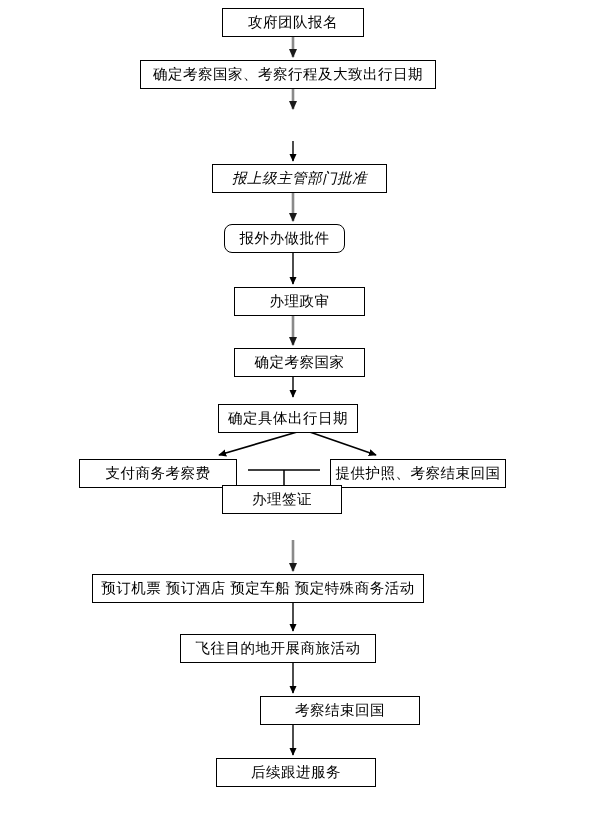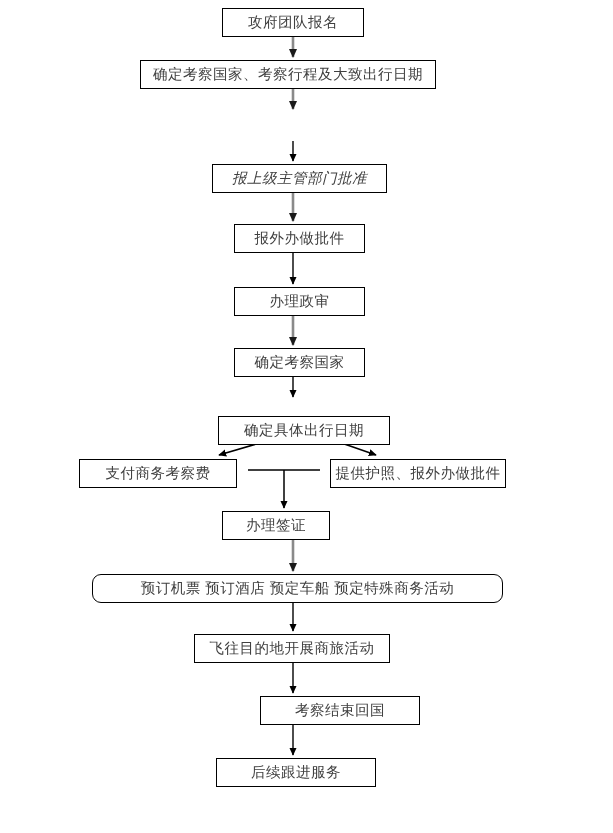--- a/index.html
+++ b/index.html
@@ -17,21 +17,21 @@
     position: relative;
     width: 613px;
     height: 833px;
     background: #ffffff;
   }
   .node {
     position: absolute;
     box-sizing: border-box;
     border: 1.5px solid #000000;
     background: #ffffff;
-    color: #404040;
+    color: #000000;
     display: flex;
     align-items: center;
     justify-content: center;
     text-align: left;
     font-size: 14.5px;
     line-height: 1;
     letter-spacing: 0.5px;
     white-space: nowrap;
     z-index: 3;
   }
@@ -87,25 +87,25 @@
     <line x1="293" y1="603" x2="293" y2="631" stroke="#000000" stroke-width="1.4" marker-end="url(#arrowBlack)"></line>
 
     <line x1="293" y1="663" x2="293" y2="693" stroke="#000000" stroke-width="1.4" marker-end="url(#arrowBlack)"></line>
 
     <line x1="293" y1="725" x2="293" y2="755" stroke="#000000" stroke-width="1.4" marker-end="url(#arrowBlack)"></line>
   </svg>
 
   <div class="node" style="left: 222px; top: 8px; width: 142px; height: 29px;">攻府团队报名</div>
   <div class="node" style="left: 140px; top: 60px; width: 296px; height: 29px;">确定考察国家、考察行程及大致出行日期</div>
   <div class="node" style="left: 212px; top: 164px; width: 175px; height: 29px; font-style: italic;">报上级主管部门批准</div>
-  <div class="node" style="left: 234px; top: 224px; width: 131px; height: 29px;">报外办做批件</div>
+  <div class="node" style="left: 224px; top: 224px; width: 121px; height: 29px; border-radius: 8px;">报外办做批件</div>
   <div class="node" style="left: 234px; top: 287px; width: 131px; height: 29px;">办理政审</div>
   <div class="node" style="left: 234px; top: 348px; width: 131px; height: 29px;">确定考察国家</div>
-  <div class="node" style="left: 218px; top: 416px; width: 172px; height: 29px;">确定具体出行日期</div>
+  <div class="node" style="left: 218px; top: 404px; width: 140px; height: 29px;">确定具体出行日期</div>
   <div class="node" style="left: 79px; top: 459px; width: 158px; height: 29px;">支付商务考察费</div>
-  <div class="node" style="left: 330px; top: 459px; width: 176px; height: 29px;">提供护照、报外办做批件</div>
-  <div class="node" style="left: 222px; top: 511px; width: 108px; height: 29px;">办理签证</div>
-  <div class="node" style="left: 92px; top: 574px; width: 411px; height: 29px; border-radius: 9px;">预订机票  预订酒店  预定车船  预定特殊商务活动</div>
-  <div class="node" style="left: 194px; top: 634px; width: 196px; height: 29px;">飞往目的地开展商旅活动</div>
+  <div class="node" style="left: 330px; top: 459px; width: 176px; height: 29px;">提供护照、考察结束回国</div>
+  <div class="node" style="left: 222px; top: 485px; width: 120px; height: 29px;">办理签证</div>
+  <div class="node" style="left: 92px; top: 574px; width: 332px; height: 29px;">预订机票  预订酒店  预定车船  预定特殊商务活动</div>
+  <div class="node" style="left: 180px; top: 634px; width: 196px; height: 29px;">飞往目的地开展商旅活动</div>
   <div class="node" style="left: 216px; top: 696px; width: 160px; height: 29px; margin-left: 44px;">考察结束回国</div>
   <div class="node" style="left: 216px; top: 758px; width: 160px; height: 29px;">后续跟进服务</div>
 
 </div>
 
 </body></html>

